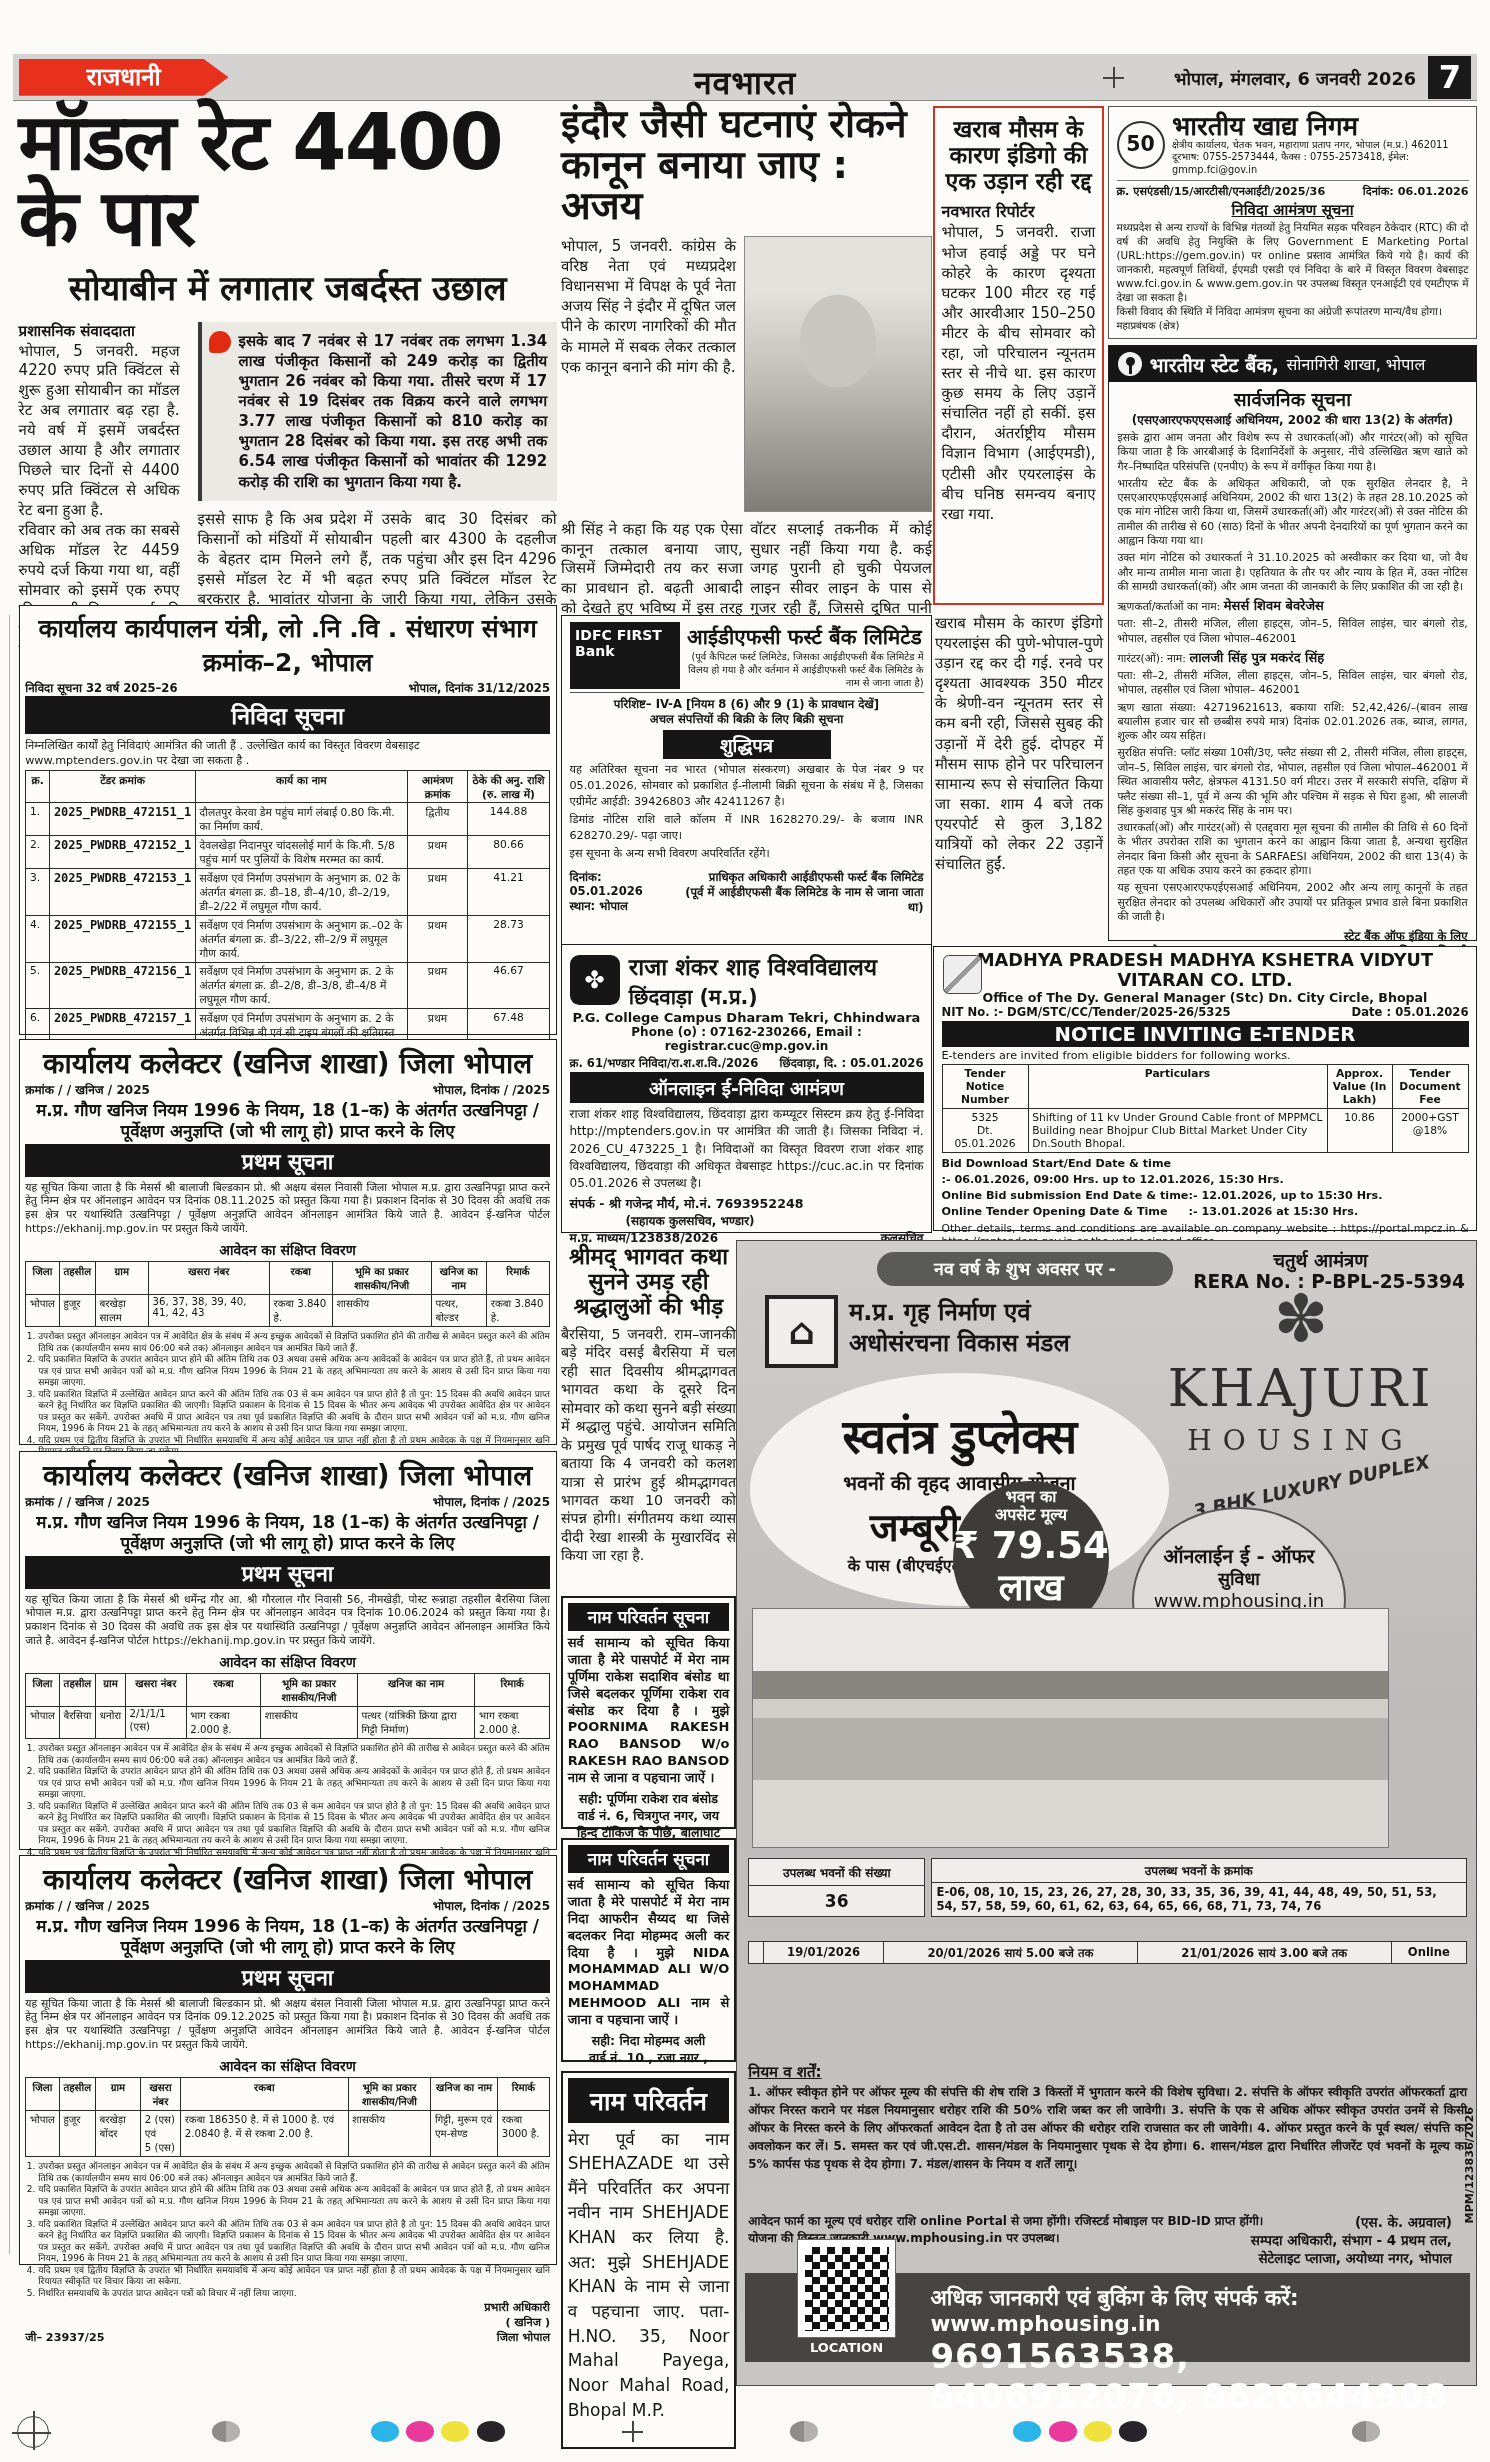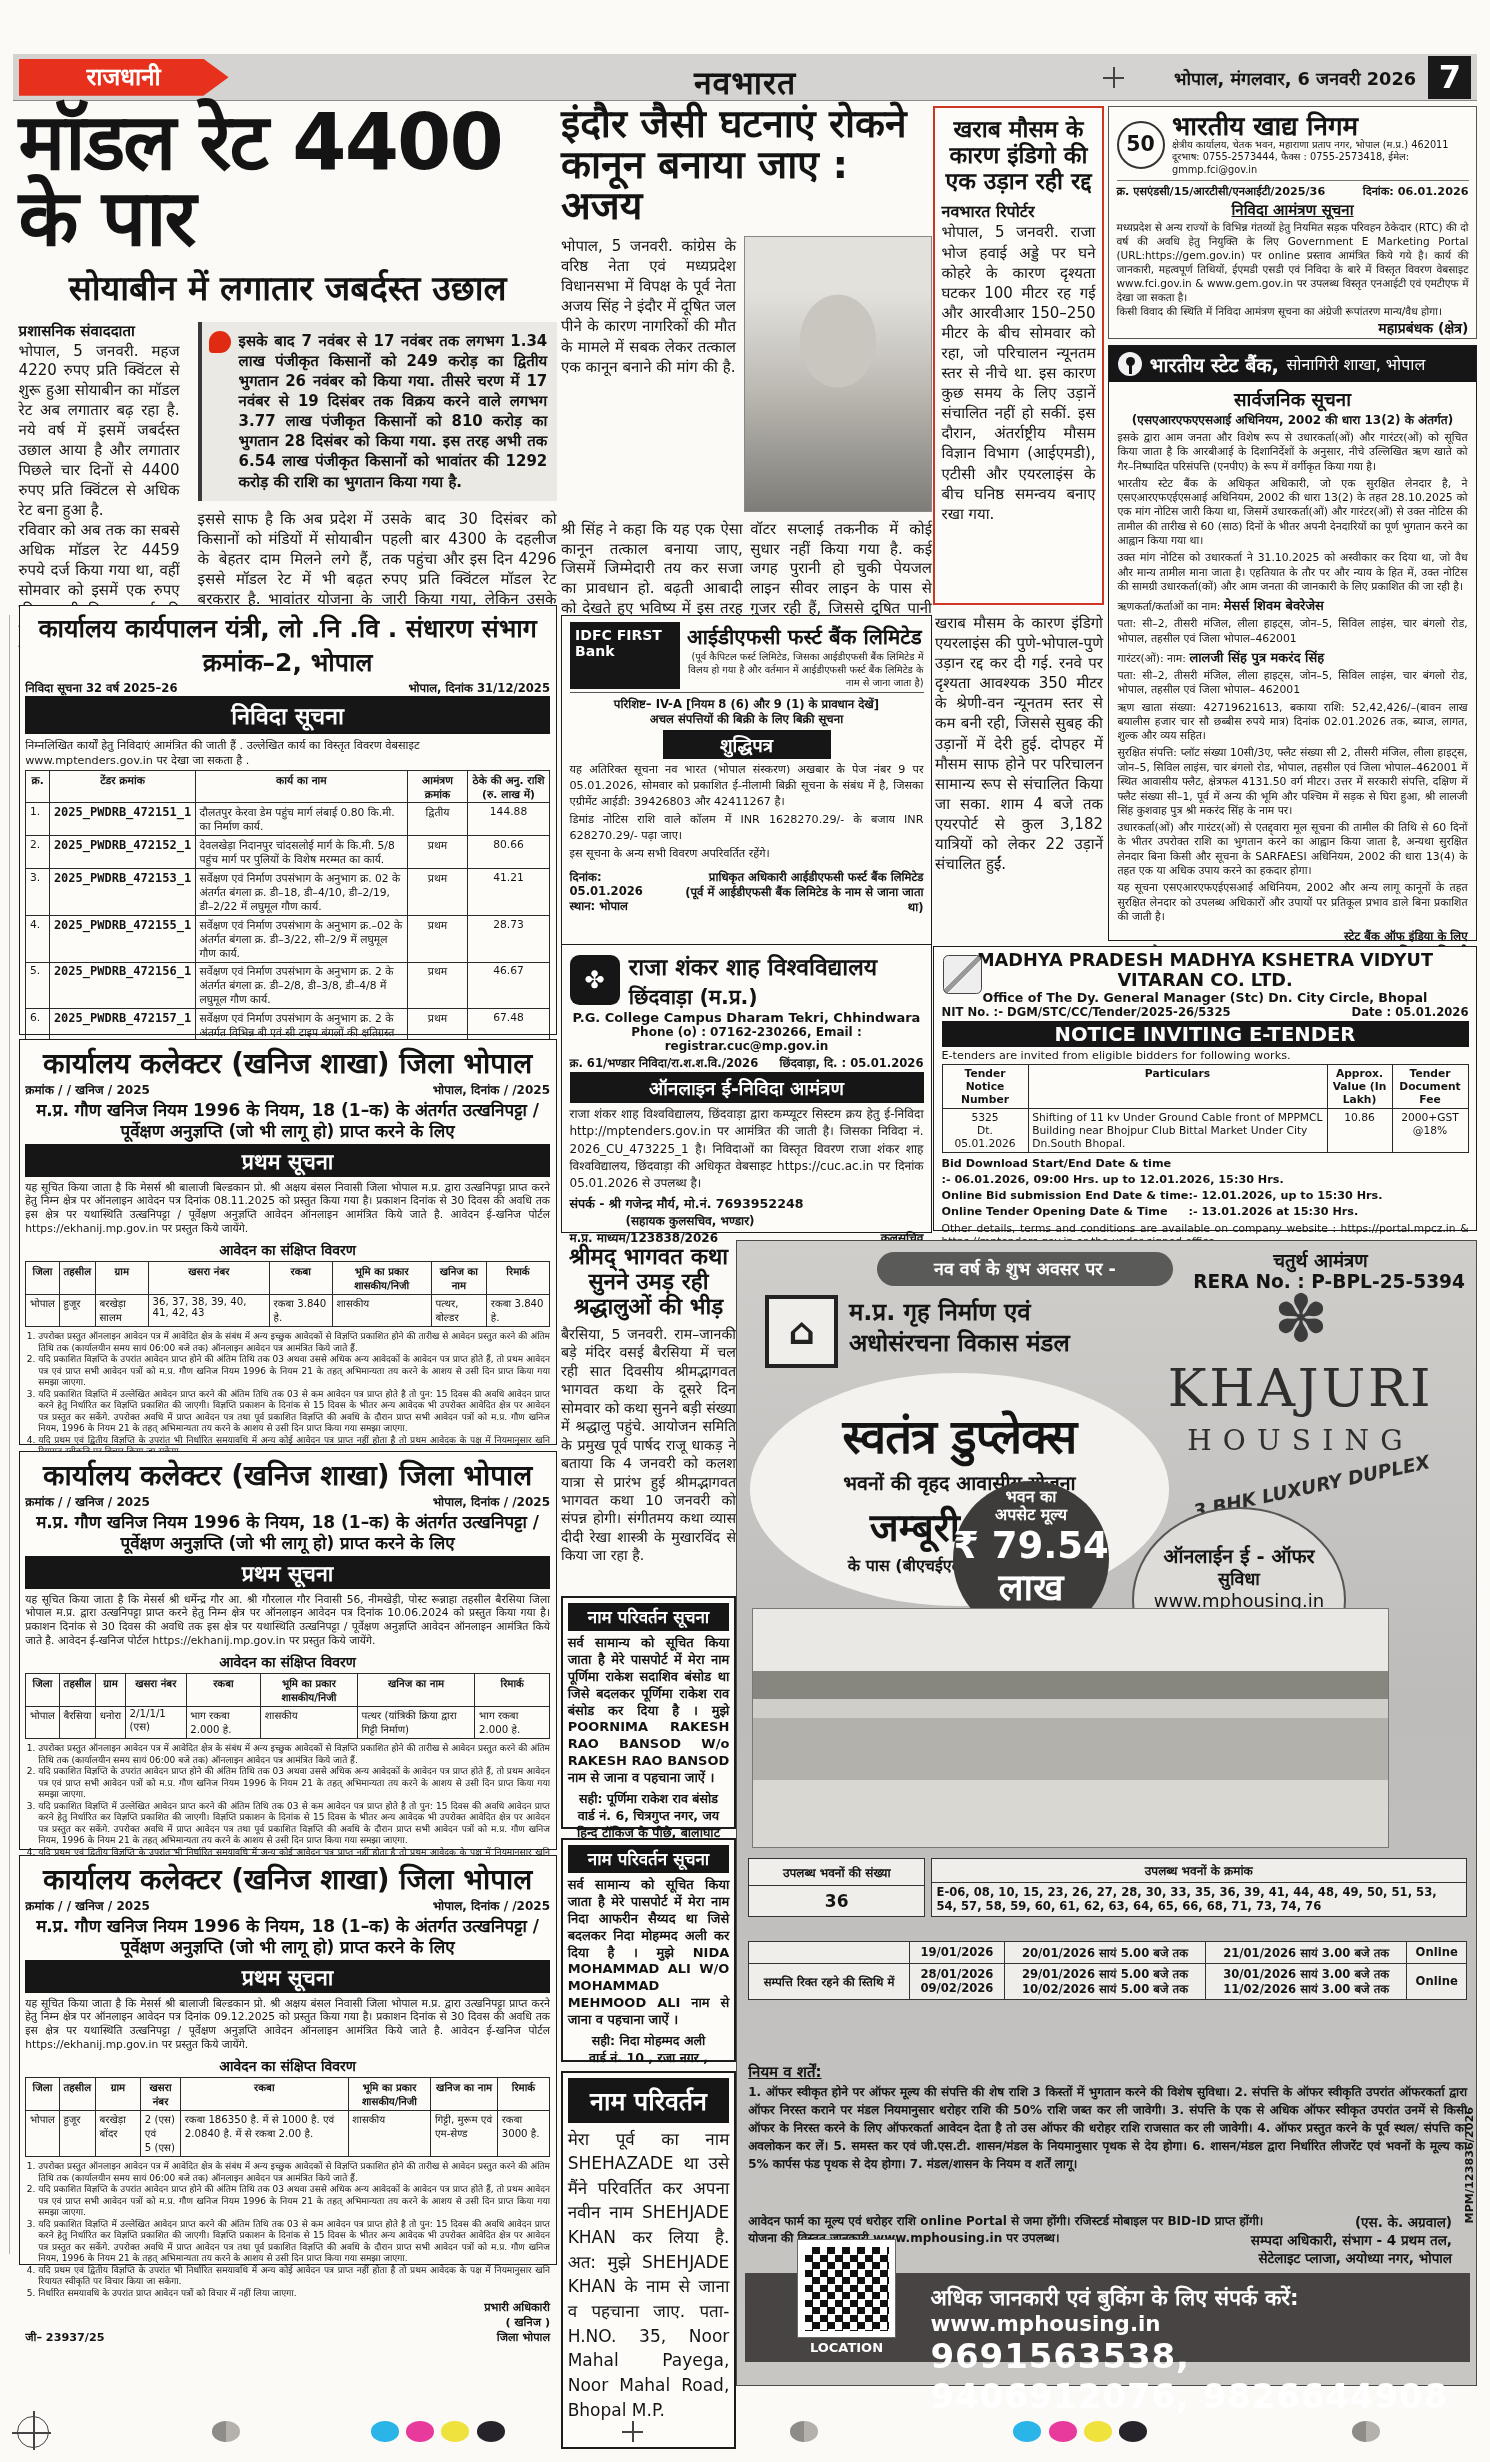--- a/index.html
+++ b/index.html
@@ -85,21 +85,21 @@
   
   #fci{left:1108px;top:106px;width:369px;height:233px;border:0.9px solid #555;background:#fdfcf9;padding:5.6px 7.5px}
   #fci .hdr{display:flex;gap:7.5px;align-items:center}
   .fci-logo{width:48px;height:48px;border:2.8px double #333;border-radius:50%;text-align:center;
     font-size:20.5px;font-weight:700;line-height:43px;flex:0 0 auto}
   #fci .nm{font-size:26px;font-weight:700;line-height:1}
   #fci .ad{font-size:9.8px;line-height:1.3}
   #fci .ref{display:flex;justify-content:space-between;font-size:11.2px;font-weight:700;border-top:0.9px solid #777;margin-top:2.8px;padding-top:2px}
   #fci .hd2{font-size:15px;font-weight:700;text-align:center;text-decoration:underline;margin:1.9px 0}
   #fci .bd{font-size:10.5px;line-height:1.32;text-align:justify}
-  #fci .sg{font-size:14px;font-weight:700;text-align:right}
+  #fci .sg{font-size:10px;font-weight:400;}
   
   #sbi{left:1108px;top:345px;width:369px;height:596px;border:1.9px solid #1c1c1c;background:#fdfcf9}
   #sbi .hdr{background:#161616;color:#fff;display:flex;align-items:center;gap:7.5px;padding:4.7px 9.3px}
   .sbi-logo{width:24px;height:24px;border-radius:50%;background:#f2f2f2;position:relative;flex:0 0 auto}
   .sbi-logo i{position:absolute;left:7.5px;top:4.7px;width:9.3px;height:9.3px;border-radius:50%;background:#161616}
   .sbi-logo b{position:absolute;left:11.2px;top:11.2px;width:2.3px;height:10.2px;background:#161616}
   #sbi .nm{font-size:19.6px;font-weight:700}
   #sbi .inner{padding:3.7px 8.4px}
   #sbi .h2{font-size:18.6px;font-weight:700;text-align:center}
   #sbi .h3{font-size:12px;font-weight:700;text-align:center;margin-bottom:2.8px}
@@ -687,30 +687,20 @@
     </div>
     <table class="sched">
       <tbody>
       <tr>
         <td></td>
         <td>19/01/2026</td>
         <td>20/01/2026 सायं 5.00 बजे तक</td>
         <td>21/01/2026 सायं 3.00 बजे तक</td>
         <td>Online</td>
       </tr>
-      <tr>
-        <td>सम्पत्ति रिक्त रहने की स्तिथि में</td>
-        <td class="pre">28/01/2026
-09/02/2026</td>
-        <td class="pre">29/01/2026 सायं 5.00 बजे तक
-10/02/2026 सायं 5.00 बजे तक</td>
-        <td class="pre">30/01/2026 सायं 3.00 बजे तक
-11/02/2026 सायं 3.00 बजे तक</td>
-        <td>Online</td>
-      </tr>
     </tbody>
       </table>
     <div class="terms-l">नियम व शर्तें:</div>
     <div class="terms">1. ऑफर स्वीकृत होने पर ऑफर मूल्य की संपत्ति की शेष राशि 3 किस्तों में भुगतान करने की विशेष सुविधा। 2. संपत्ति के ऑफर स्वीकृति उपरांत ऑफरकर्ता द्वारा ऑफर निरस्त कराने पर मंडल नियमानुसार धरोहर राशि की 50% राशि जब्त कर ली जावेगी। 3. संपत्ति के एक से अधिक ऑफर स्वीकृत उपरांत उनमें से किसी ऑफर के निरस्त करने के लिए ऑफरकर्ता आवेदन देता है तो उस ऑफर की धरोहर राशि राजसात कर ली जावेगी। 4. ऑफर प्रस्तुत करने के पूर्व स्थल/ संपत्ति का अवलोकन कर लें। 5. समस्त कर एवं जी.एस.टी. शासन/मंडल के नियमानुसार पृथक से देय होगा। 6. शासन/मंडल द्वारा निर्धारित लीजरेंट एवं भवनों के मूल्य का 5% कार्पस फंड पृथक से देय होगा। 7. मंडल/शासन के नियम व शर्तें लागू।</div>
     <div class="apply">आवेदन फार्म का मूल्य एवं धरोहर राशि online Portal से जमा होंगी। रजिस्टर्ड मोबाइल पर BID-ID प्राप्त होंगी। योजना की विस्तृत जानकारी www.mphousing.in पर उपलब्ध।</div>
     <div class="sgn"><span>(एस. के. अग्रवाल)</span><br><span class="pre">सम्पदा अधिकारी, संभाग - 4 प्रथम तल,
 सेटेलाइट प्लाजा, अयोध्या नगर, भोपाल</span></div>
     <div class="vcode">MPM/123836/2026</div>
     <div class="strip">
       <div class="l1">अधिक जानकारी एवं बुकिंग के लिए संपर्क करें: www.mphousing.in</div>

